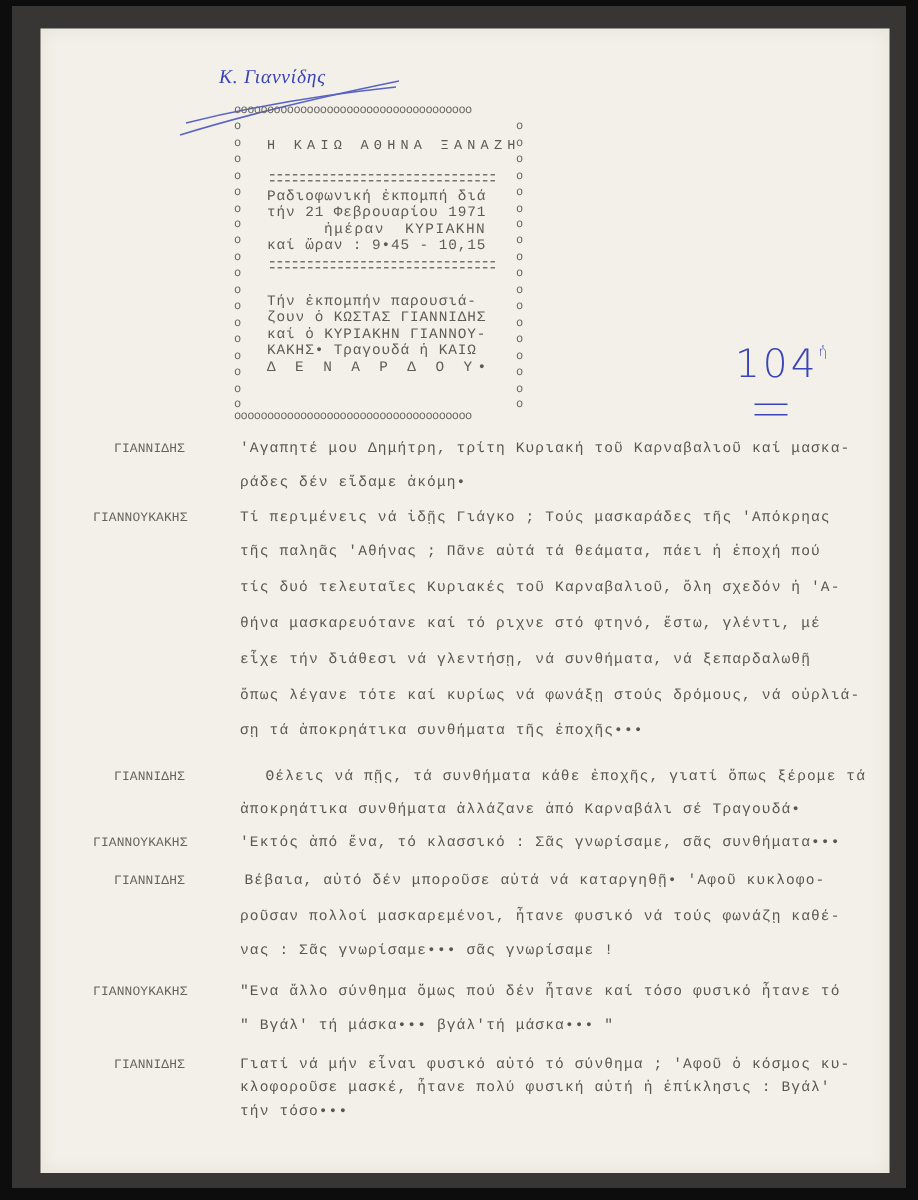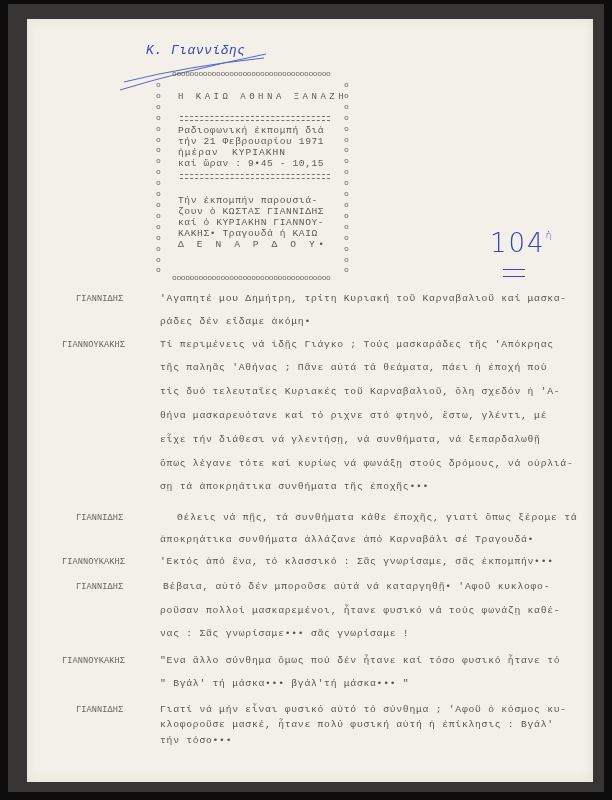--- a/index.html
+++ b/index.html
@@ -11,55 +11,55 @@
     position: absolute; left: 8px; top: 4px; width: 596px; height: 788px;
     background: #383634;
   }
   .paper {
     position: absolute; left: 27px; top: 19px; width: 566px; height: 763px;
     background: #f2f0e8;
     box-shadow: inset 0 0 12px rgba(160,150,120,0.15);
   }
   .hand {
     position: absolute; color: #3a43b8;
-    font-family: Liberation Mono, monospace; font-style: italic;
+    font-family: Liberation Serif, serif; font-style: italic;
   }
   .hand-name { left: 146px; top: 43px; font-size: 13px; letter-spacing: 0.5px; }
   .hand-strike {
     position: absolute; left: 118px; top: 52px; width: 150px; height: 40px;
   }
   .hand-num { left: 490px; top: 228px; font-size: 26px; font-style: normal; font-family: "DejaVu Sans", sans-serif; font-weight: 300; letter-spacing: 2px; }
   .hand-num sup { font-size: 9px; vertical-align: top; position: relative; top: 2px; }
   .hand-num-underline { position: absolute; left: 503px; top: 269px; width: 22px; height: 6px; border-top: 1px solid #3a43b8; border-bottom: 1px solid #3a43b8; }
 
   .box {
     position: absolute; left: 156px; top: 70px; width: 196px; height: 220px;
     color: #5e5b55;
   }
   .dots-row {
-    position: absolute; left: 16px; width: 196px; font-size: 8px; line-height: 8px;
+    position: absolute; left: 0; width: 196px; font-size: 8px; line-height: 8px;
     letter-spacing: -0.4px; white-space: nowrap; overflow: hidden; color: #6a6760;
   }
   .dots-col {
     position: absolute; top: 0; width: 8px; font-size: 8px; line-height: 10.9px;
     color: #6a6760; white-space: pre;
   }
   .box-title {
     position: absolute; left: 22px; top: 22px; width: 160px; font-size: 9px; letter-spacing: 3.5px;
     white-space: nowrap;
   }
   .box-rule {
     position: absolute; left: 24px; width: 150px; height: 3px;
     border-top: 1px dashed #76736c; border-bottom: 1px dashed #76736c;
   }
   .box-text {
     position: absolute; left: 22px; width: 162px; font-size: 9.6px; line-height: 11.2px;
     letter-spacing: 0.6px; white-space: pre;
   }
-  .spaced { letter-spacing: 5px; }
+  .spaced { letter-spacing: 5px; margin-left: 38px; }
 
   .dialog { position: absolute; left: 0; top: 0; }
   .speaker {
     position: absolute; font-size: 8.6px; color: #66635c; letter-spacing: 0.1px;
     white-space: nowrap; text-align: left;
   }
   .line {
     position: absolute; left: 160px; font-size: 9.7px; color: #5a5751;
     white-space: nowrap; letter-spacing: 0.75px;
   }
@@ -148,21 +148,21 @@
   <div class="line" style="top:410px">θήνα μασκαρευότανε καί τό ριχνε στό φτηνό, ἔστω, γλέντι, μέ</div>
   <div class="line" style="top:434px">εἶχε τήν διάθεσι νά γλεντήσῃ, νά συνθήματα, νά ξεπαρδαλωθῇ</div>
   <div class="line" style="top:458px">ὅπως λέγανε τότε καί κυρίως νά φωνάξῃ στούς δρόμους, νά οὐρλιά-</div>
   <div class="line" style="top:481px">σῃ τά ἀποκρηάτικα συνθήματα τῆς ἐποχῆς•••</div>
 
   <div class="speaker" style="left:76px; top:513px">ΓΙΑΝΝΙΔΗΣ</div>
   <div class="line" style="top:512px; left:177px">Θέλεις νά πῇς, τά συνθήματα κάθε ἐποχῆς, γιατί ὅπως ξέρομε τά</div>
   <div class="line" style="top:534px">ἀποκρηάτικα συνθήματα ἀλλάζανε ἀπό Καρναβάλι σέ Τραγουδά•</div>
 
   <div class="speaker" style="left:62px; top:557px">ΓΙΑΝΝΟΥΚΑΚΗΣ</div>
-  <div class="line" style="top:556px">'Εκτός ἀπό ἕνα, τό κλασσικό : Σᾶς γνωρίσαμε, σᾶς ἐκπομπήν•••</div>
+  <div class="line" style="top:556px">'Εκτός ἀπό ἕνα, τό κλασσικό : Σᾶς γνωρίσαμε, σᾶς συνθήματα•••</div>
 
   <div class="speaker" style="left:76px; top:582px">ΓΙΑΝΝΙΔΗΣ</div>
   <div class="line" style="top:581px; left:163px">Βέβαια, αὐτό δέν μποροῦσε αὐτά νά καταργηθῇ• 'Αφοῦ κυκλοφο-</div>
   <div class="line" style="top:605px">ροῦσαν πολλοί μασκαρεμένοι, ἦτανε φυσικό νά τούς φωνάζῃ καθέ-</div>
   <div class="line" style="top:628px">νας : Σᾶς γνωρίσαμε••• σᾶς γνωρίσαμε !</div>
 
   <div class="speaker" style="left:62px; top:656px">ΓΙΑΝΝΟΥΚΑΚΗΣ</div>
   <div class="line" style="top:655px">"Ενα ἄλλο σύνθημα ὅμως πού δέν ἦτανε καί τόσο φυσικό ἦτανε τό</div>
   <div class="line" style="top:678px">" Βγάλ' τή μάσκα••• βγάλ'τή μάσκα••• "</div>
 

